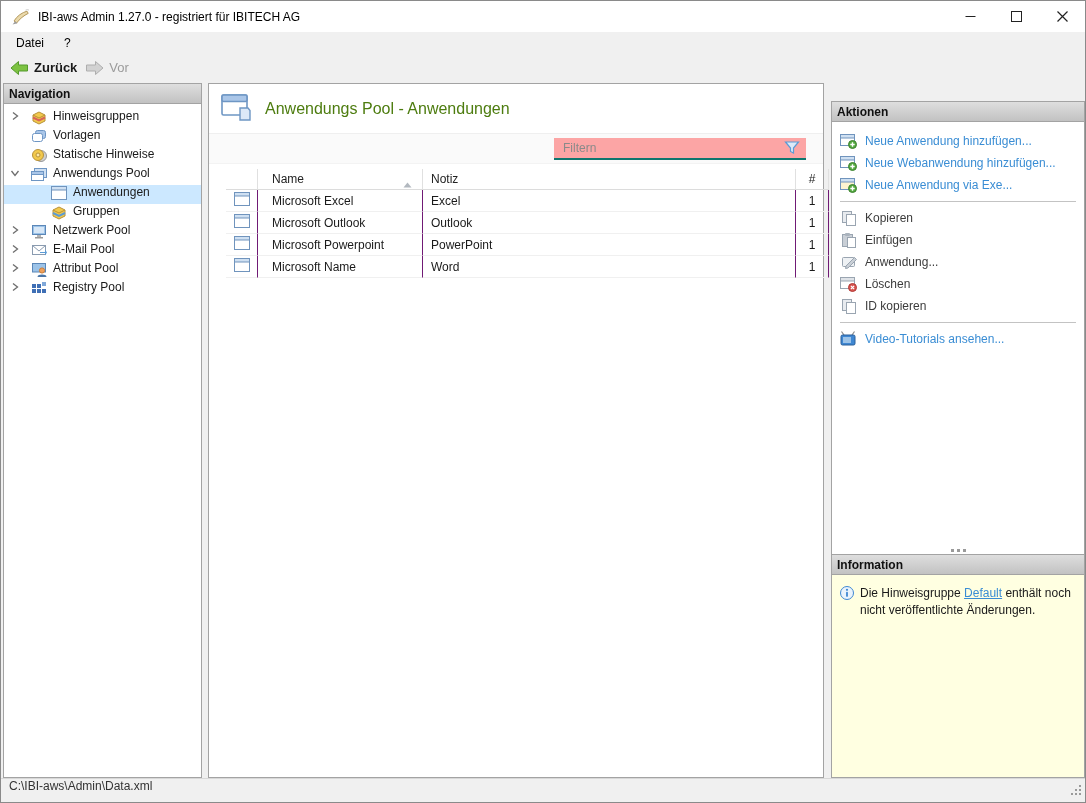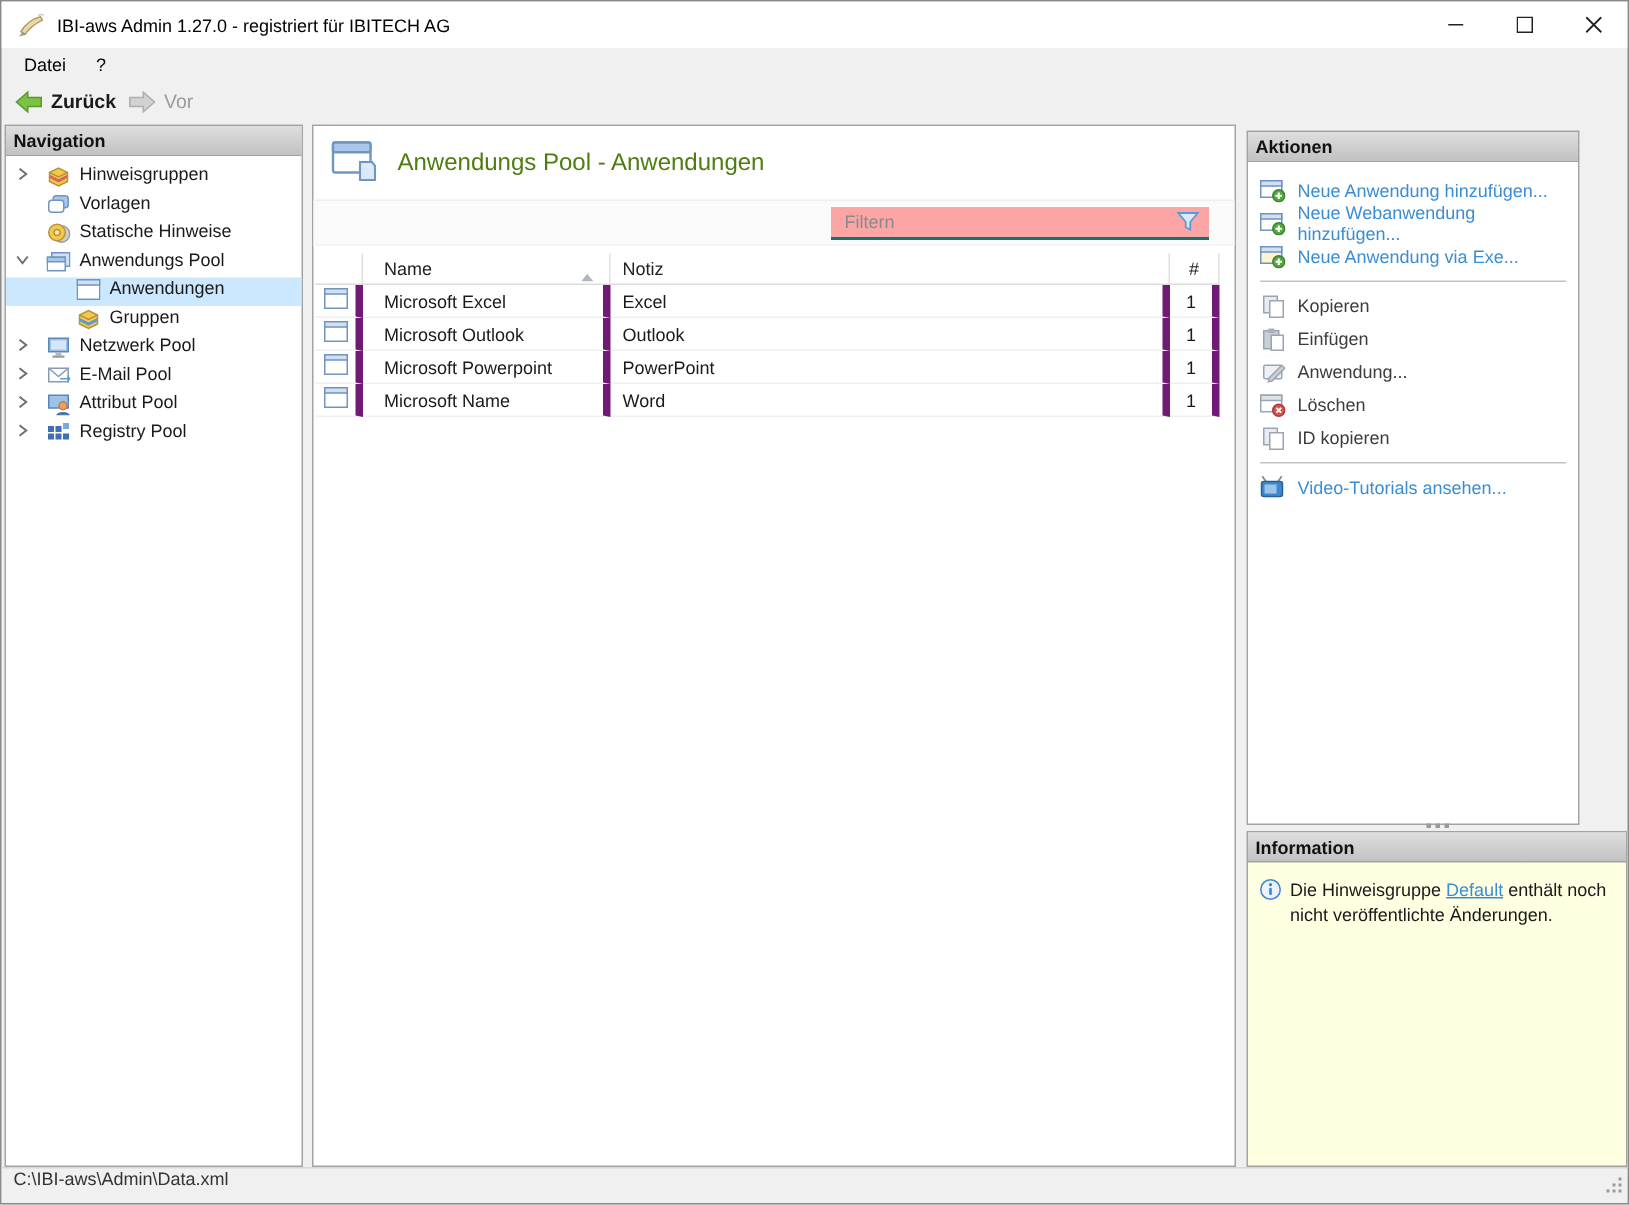--- a/index.html
+++ b/index.html
@@ -40,32 +40,32 @@
   
   .main-panel { left:207px; top:82px; width:616px; height:695px; }
   .main-header { height:49px; display:flex; align-items:center; padding-left:11px; }
   .main-title { font-size:16px; font-weight:400; color:#4d7c0f; margin-left:12px; }
   .filter-row { height:31px; background:#fafafa; border-top:1px solid #efefef; border-bottom:1px solid #f3f3f3; display:flex; align-items:center; }
   .filter-box { margin-left:auto; margin-right:17px; width:252px; height:22px; background:#fca5a5; border-bottom:2px solid #0f766e; display:flex; align-items:center; }
   .filter-box input { flex:1; border:none; outline:none; padding:0 4px 0 9px; font-size:12px; font-family:inherit; color:#333; background:transparent; }
   .filter-box input::placeholder { color:#8a8a8a; }
   .funnel { width:18px; height:16px; margin-right:4px; flex:0 0 auto; }
   .grid { margin:5px 0 0 1px; width:603px; }
-  .grid-row { display:grid; grid-template-columns:32px 165px 373px 33px; align-items:center; height:22px; }
+  .grid-row { display:grid; grid-template-columns:32px 165px 373px 33px; align-items:center; height:22px;padding-left:16px; }
   .grid-row.header { height:21px; color:#222; }
-  .gc { height:100%; display:flex; align-items:center; border-right:5px solid #701a75; overflow:hidden; white-space:nowrap; }
+  .gc { height:100%; display:flex; align-items:center; border-right:1px solid #701a75; overflow:hidden; white-space:nowrap; }
   .grid-row.header .gc { border-right:1px solid #e0e0e0; border-bottom:1px solid #dcdcdc; }
   .grid-row.body .gc { border-bottom:1px solid #f0f0f0; }
   .gc.c-name { padding-left:14px; position:relative; }
   .gc.c-notiz { padding-left:8px; }
   .gc.c-count { justify-content:center; }
   .gc.c-icon { justify-content:center; }
   .sort-arrow { position:absolute; right:10px; top:8px; }
   
-  .actions-panel { left:830px; top:86px; width:222px; height:463px; }
+  .actions-panel { left:830px; top:100px; width:254px; height:463px; }
   .action-list { padding-top:8px; }
   .action-item { height:22px; display:flex; align-items:center; gap:8px; padding-left:8px; cursor:default; }
   .action-item .aicon { width:17px; height:16px; display:flex; align-items:center; justify-content:center; flex:0 0 auto; }
   .action-item.link .alabel { color:#3a8dd4; }
   .action-item.plain .alabel { color:#3c3c3c; }
   .action-sep { border-top:1px solid #c3c3c3; margin:5px 8px 5px 8px; }
   
   .splitter { position:absolute; left:830px; top:545px; width:254px; height:8px; display:flex; align-items:center; justify-content:center; gap:3px; cursor:row-resize; }
   .splitter i { width:3px; height:3px; background:#9a9a9a; display:block; }
   

